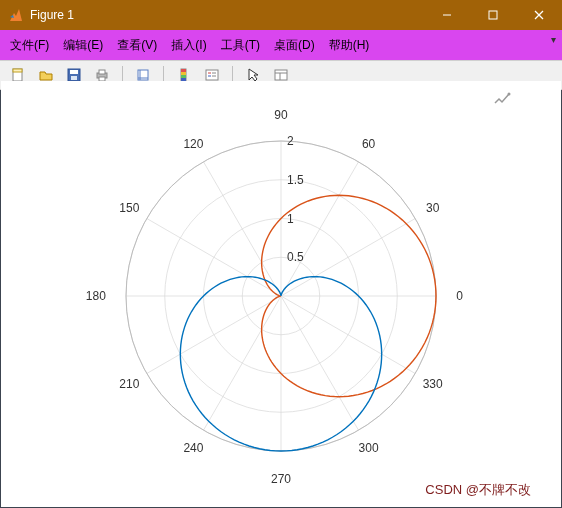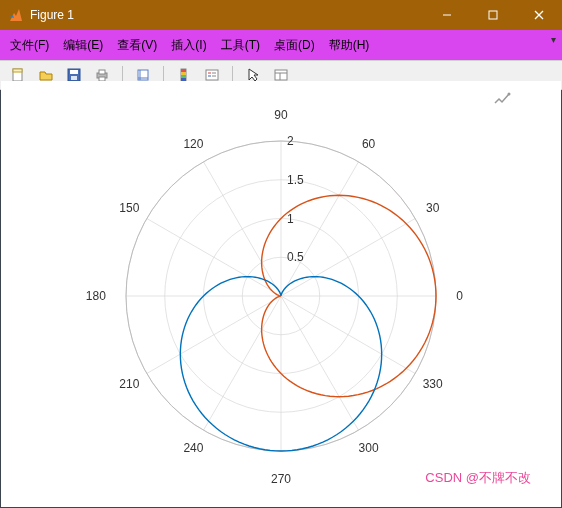--- a/index.html
+++ b/index.html
@@ -8,21 +8,21 @@
 .titlebar .logo{width:16px;height:16px;margin-right:6px}
 .titlebar .title{flex:1;font-size:12px;color:#fff}
 .titlebar .winbtn{width:46px;height:30px;display:flex;align-items:center;justify-content:center;color:#fff}
 .menubar{height:22px;background:#d946ef;border-bottom:1px solid #d0d0d0;display:flex;align-items:center;padding:4px 4px;position:relative}
 .menubar .menuitem{padding:2px 6px;margin-right:2px;cursor:default}
 .menubar .chev{position:absolute;right:6px;top:4px;font-size:10px;color:#333}
 .toolbar{height:28px;background:#f0f0f0;border-bottom:1px solid #d0d0d0;display:flex;align-items:center;padding:0 6px;gap:4px}
 .toolbar .sep{width:1px;height:18px;background:#c0c0c0;margin:0 4px}
 .toolbar .tbtn{width:22px;height:22px;display:flex;align-items:center;justify-content:center;border:1px solid transparent;border-radius:2px}
 .canvas{position:absolute;left:1px;right:1px;top:81px;bottom:1px;background:#fff}
-.watermark{position:absolute;right:30px;bottom:20px;color:#ec4899;font-size:13px}
+.watermark{position:absolute;right:30px;bottom:8px;color:#7f1d1d;font-size:13px}
 .pin-icon{position:absolute;right:50px;top:10px;color:#999}
 svg{display:block}
 </style>
 </head>
 <body>
 
 <div class="window">
 
   <div class="titlebar">
     <span class="logo">

